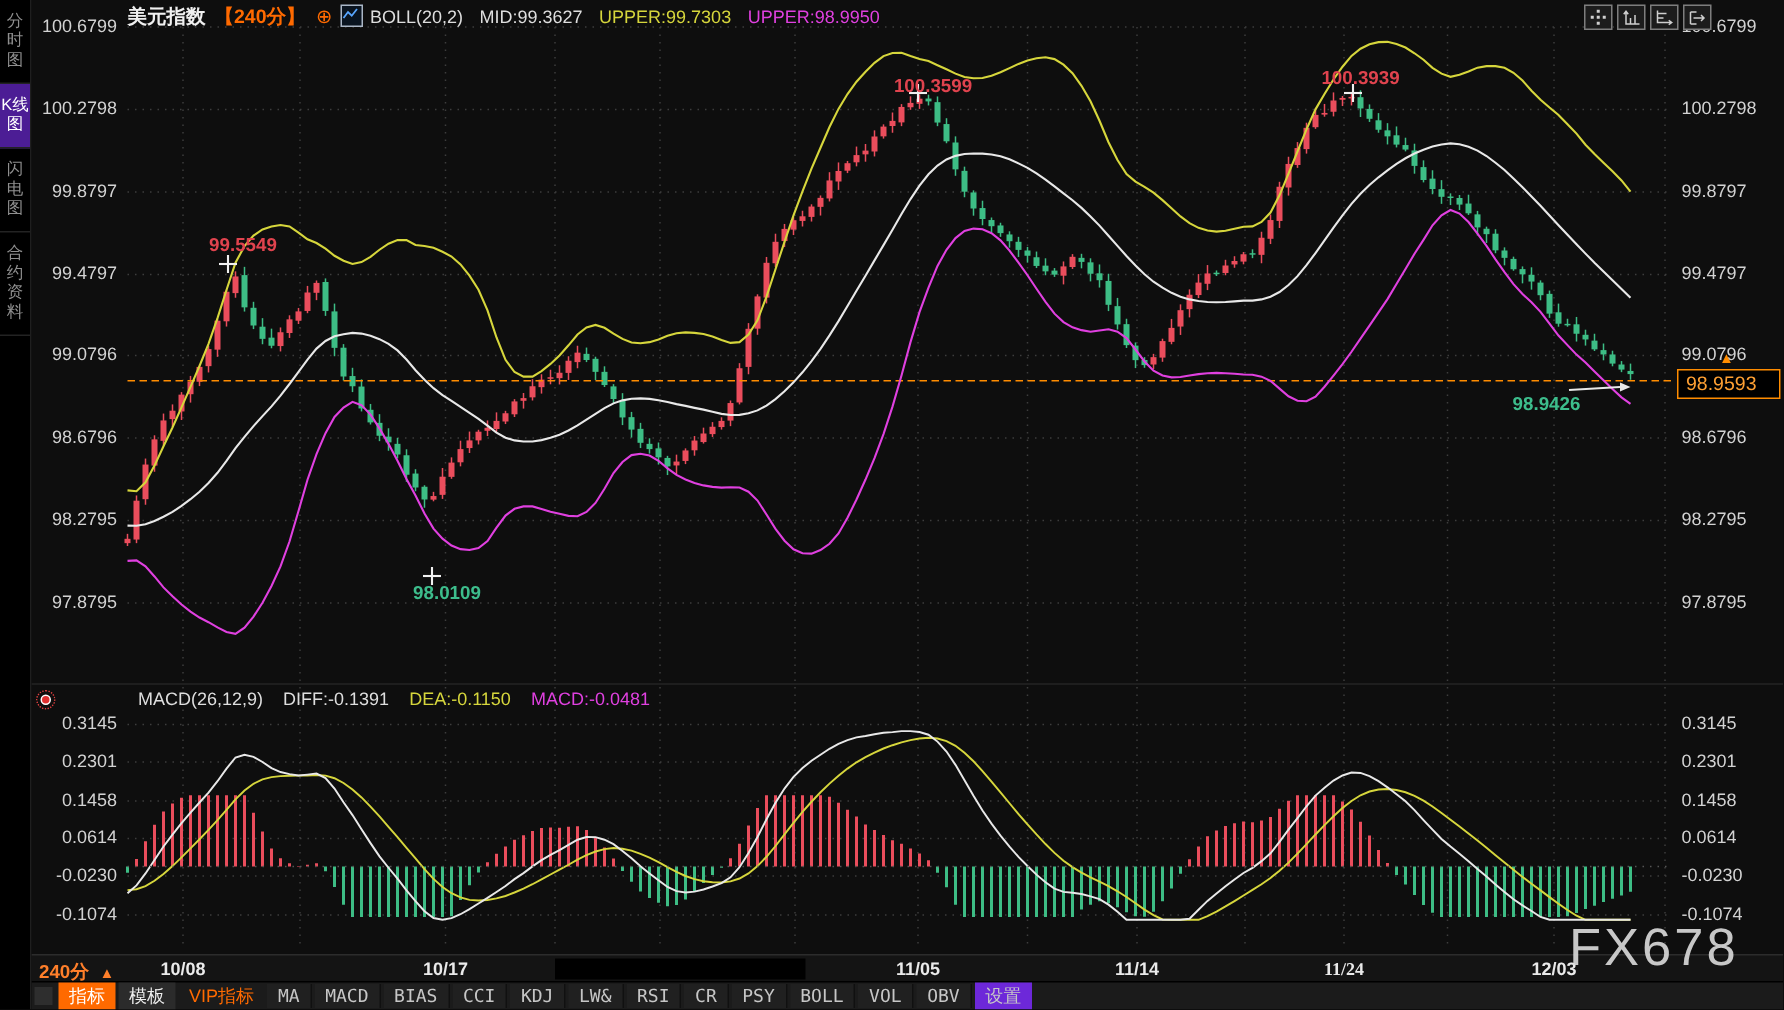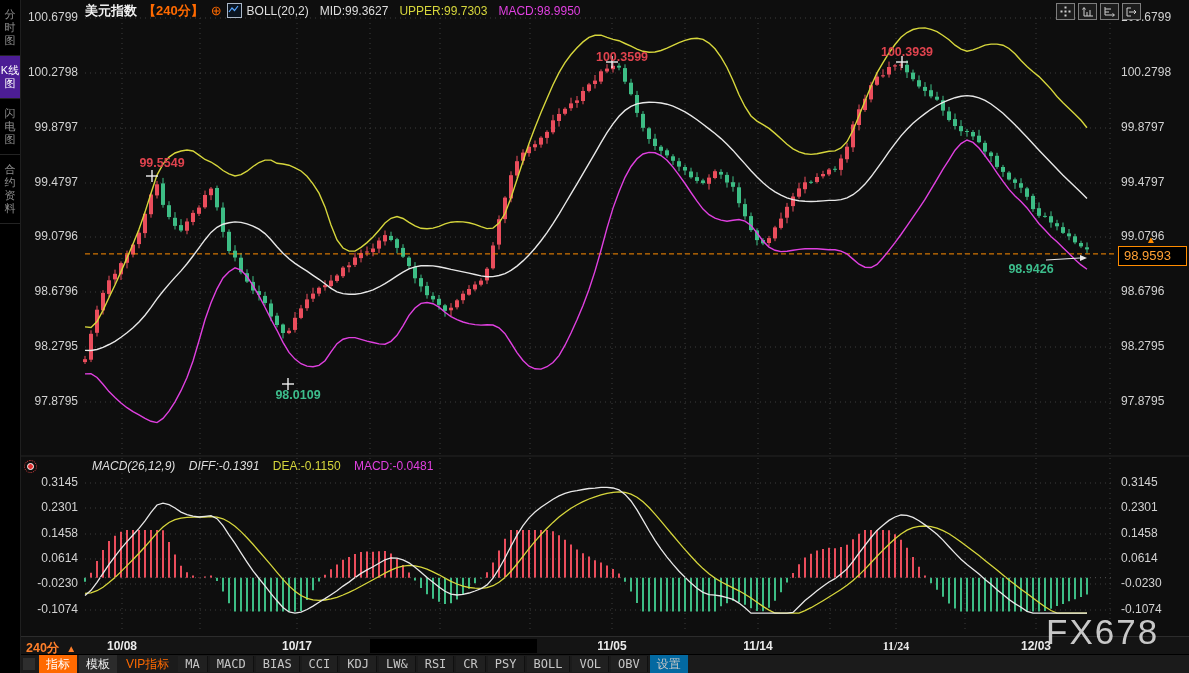--- a/index.html
+++ b/index.html
@@ -22,21 +22,21 @@
          margin-right:5px;cursor:pointer;}
   .hdr .wtxt{color:#dedede;margin-right:11px;}
   .hdr .yel{color:#d6d63c;margin-right:11px;}
   .hdr .mag{color:#e040e0;}
   
   .tools{position:absolute;left:1056px;top:3px;display:flex;gap:3px;z-index:5;}
   .tbtn{width:17px;height:15px;border:1px solid #7d7d7d;background:#1c1c1c;display:flex;
         align-items:center;justify-content:center;cursor:pointer;}
   
   .macdhdr{position:absolute;left:92px;top:459px;font-size:12px;z-index:4;white-space:nowrap;}
-  .macdhdr .wtxt{color:#dedede;margin-right:10px;font-style:italic;}
+  .macdhdr .wtxt{color:#dedede;margin-right:10px;}
   .macdhdr .yel{color:#d6d63c;margin-right:10px;}
   .macdhdr .mag{color:#e040e0;}
   .sun{position:absolute;left:24px;top:460px;width:11px;height:11px;border:1px dotted #e04040;
        border-radius:50%;z-index:4;}
   .sun::after{content:"";position:absolute;left:2px;top:2px;width:5px;height:5px;background:#e03030;
        border:1px solid #fff;border-radius:50%;}
   
   #overlay{position:absolute;left:0;top:0;z-index:3;}
   .axl{position:absolute;font-size:12px;color:#d2d2d2;width:60px;}
   .axl.left{text-align:right;}
@@ -56,21 +56,21 @@
       letter-spacing:2px;z-index:6;margin-left:44px;}
   
   #toolbar{position:absolute;left:20px;top:654px;width:1169px;height:19px;background:#1b1b1b;
            border-top:1px solid #000;display:flex;align-items:center;gap:2px;padding-left:3px;
            box-sizing:border-box;font-size:12px;z-index:7;}
   .tb{padding:1px 7px;cursor:pointer;color:#c6c6c6;white-space:nowrap;}
   .tb.active{background:#ff6a00;color:#fff;}
   .tb.raised{background:#2b2b2b;color:#eee;}
   .tb.vip{color:#ff6a00;}
   .tb.ind{font-family:"DejaVu Sans Mono",monospace;background:#202020;border-right:1px solid #101010;}
-  .tb.ind-cn{background:#0369a1;}
+  .tb.ind-cn{background:#6d28d9;}
   .tb-sq{width:12px;height:12px;background:#2e2e2e;display:inline-block;margin-right:2px;}
 </style>
 </head>
 <body>
 
 <div class="app">
   <div class="xrow"></div>
   <svg id="chart" width="1189" height="673">
       <line x1="85" y1="18" x2="1115" y2="18" stroke="#3d3d3d" stroke-width="1" stroke-dasharray="1 4"></line>
       <line x1="85" y1="73" x2="1115" y2="73" stroke="#3d3d3d" stroke-width="1" stroke-dasharray="1 4"></line>
@@ -634,21 +634,21 @@
   <div class="hdr">
     <span class="sym">美元指数</span>
     <span class="per">【240分】</span>
     <span class="plus">⊕</span>
     <span class="cicon"><svg width="11" height="11" viewBox="0 0 11 11">
           <polyline points="1,8 4,4 6.5,6.5 10,2" fill="none" stroke="#58a6ff" stroke-width="1.2"></polyline>
         </svg></span>
     <span class="wtxt">BOLL(20,2)</span>
     <span class="wtxt">MID:99.3627</span>
     <span class="yel">UPPER:99.7303</span>
-    <span class="mag">MACD:98.9950</span>
+    <span class="mag">UPPER:98.9950</span>
   </div>
 
   <div class="tools">
     <span class="tbtn">
         <svg width="11" height="11">
           <rect x="4.5" y="0.5" width="2" height="2" fill="#cfcfcf"></rect>
           <rect x="4.5" y="4.5" width="2" height="2" fill="#cfcfcf"></rect>
           <rect x="4.5" y="8.5" width="2" height="2" fill="#cfcfcf"></rect>
           <rect x="0.5" y="4.5" width="2" height="2" fill="#cfcfcf"></rect>
           <rect x="8.5" y="4.5" width="2" height="2" fill="#cfcfcf"></rect>

